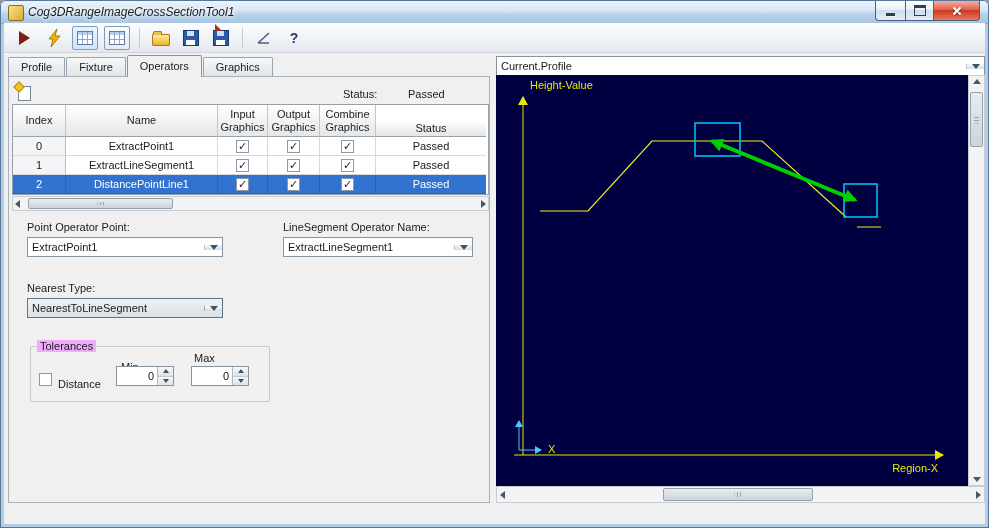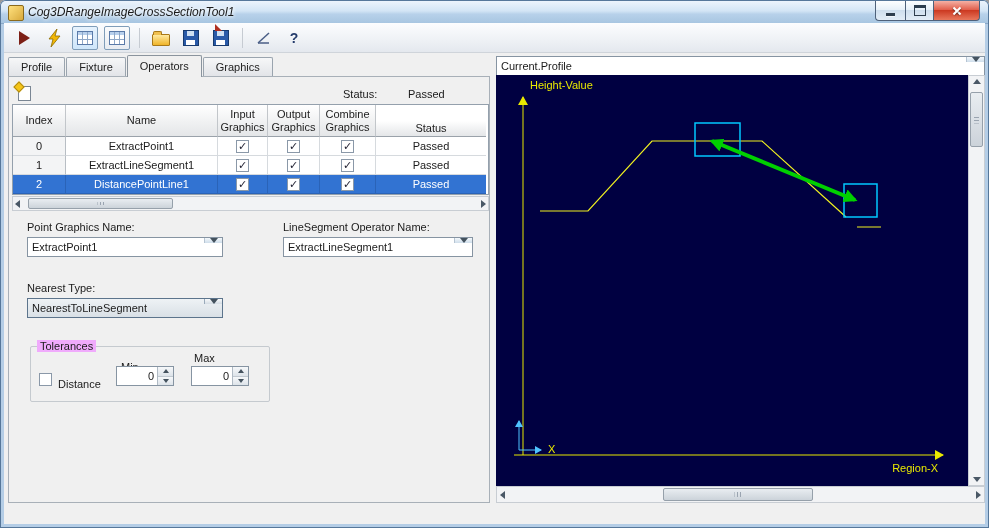--- a/index.html
+++ b/index.html
@@ -84,21 +84,21 @@
     background:repeating-linear-gradient(90deg,#9aa4b0 0 1px,transparent 1px 3px);}
   .thumb-v::after{content:"";position:absolute;top:50%;left:3px;right:3px;height:7px;transform:translateY(-50%);
     background:repeating-linear-gradient(#9aa4b0 0 1px,transparent 1px 3px);}
   .t-l{width:0;height:0;border:4px solid transparent;border-left:none;border-right:5px solid #4a5866;}
   .t-r{width:0;height:0;border:4px solid transparent;border-right:none;border-left:5px solid #4a5866;}
   .t-u{width:0;height:0;border:4px solid transparent;border-top:none;border-bottom:5px solid #4a5866;}
   .t-d{width:0;height:0;border:4px solid transparent;border-bottom:none;border-top:5px solid #4a5866;}
 
   
   .lbl{white-space:nowrap;color:#1a1a1a;}
-  .combo{height:20px;background:#fff;border:1px solid #8694a2;display:flex;align-items:flex-start;box-sizing:border-box;}
+  .combo{height:20px;background:#fff;border:1px solid #8694a2;display:flex;align-items:center;box-sizing:border-box;}
   .combo-text{flex:1;padding-left:4px;line-height:18px;white-space:nowrap;overflow:hidden;}
   .combo-btn{width:17px;display:flex;align-items:center;justify-content:center;
     background:linear-gradient(#f4f8fb,#dfe9f2 55%,#cfdeeb);border-left:1px solid #b6c4d2;}
   .combo.classic{background:linear-gradient(#eef2f5,#d9e0e6);border-color:#5c748c;}
   .combo.classic .combo-text{line-height:18px;}
   .combo.classic .combo-btn{background:linear-gradient(#f8fafb,#d4dce4);border-left:1px solid #9aaaba;}
   .tri-d{width:0;height:0;border:4px solid transparent;border-bottom:none;border-top:5px solid #44525e;}
   .groupbox{border:1px solid #c5cacf;border-radius:2px;}
   .legend{position:absolute;left:6px;top:-7px;background:#f0abfc;padding:0 3px;}
   .spinner{position:absolute;width:58px;height:20px;background:#fff;border:1px solid #8694a2;display:flex;box-sizing:border-box;}
@@ -279,21 +279,21 @@
   <div class="sb abs" style="left:12px;top:196px;width:477px;height:15px;">
     <div class="sbbtn" style="left:2px;top:3px;">
         <div class="t-l"></div>
       </div>
     <div class="thumb thumb-h" style="left:15px;top:1px;width:145px;height:11px;"></div>
     <div class="sbbtn" style="right:2px;top:3px;">
         <div class="t-r"></div>
       </div>
   </div>
 
-  <div class="lbl abs" style="left:27px;top:221px;">Point Graphics Name:</div>
+  <div class="lbl abs" style="left:27px;top:221px;">Point Operator Point:</div>
   <div class="combo abs" style="left:27px;top:237px;width:196px;">
     <span class="combo-text">ExtractPoint1</span>
     <span class="combo-btn">
         <span class="tri-d"></span>
       </span>
   </div>
 
   <div class="lbl abs" style="left:283px;top:221px;">LineSegment Operator Name:</div>
   <div class="combo abs" style="left:283px;top:237px;width:190px;">
     <span class="combo-text">ExtractLineSegment1</span>

